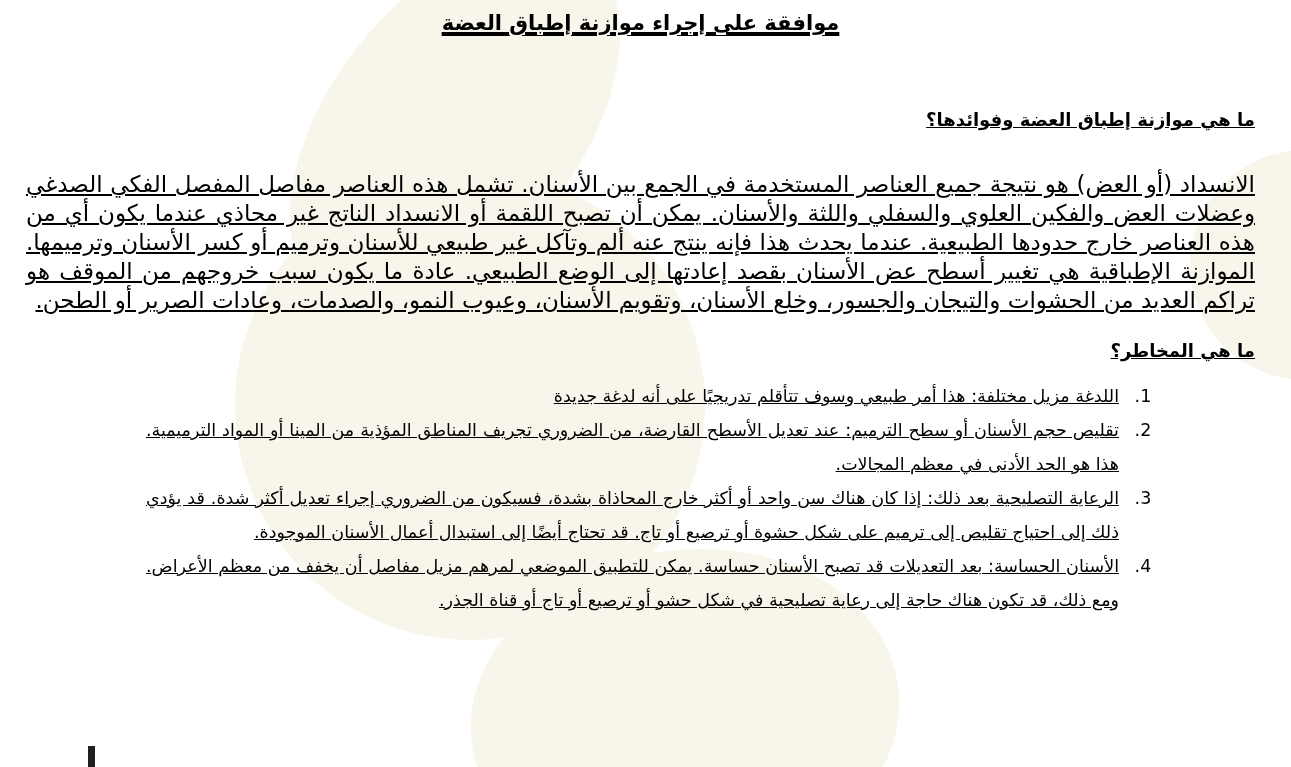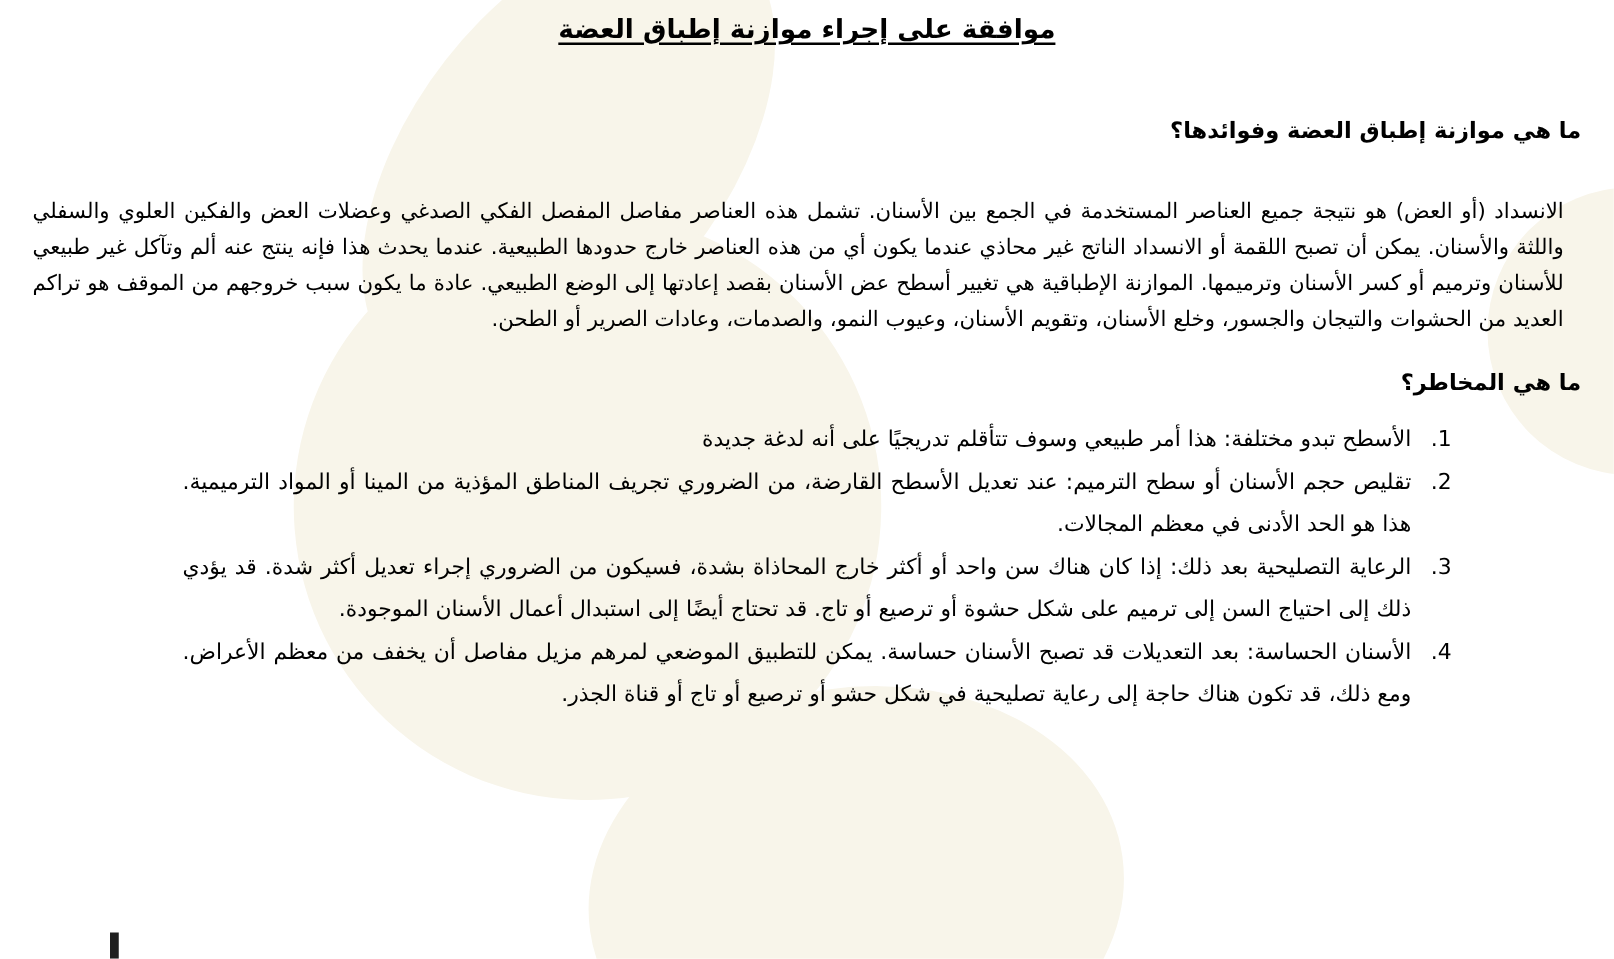--- a/index.html
+++ b/index.html
@@ -19,45 +19,46 @@
     border-radius: 50%;
     z-index: 0;
   }
   .wm1 { left: 330px; top: -90px; width: 250px; height: 430px; transform: rotate(38deg); }
   .wm2 { left: 235px; top: 170px; width: 470px; height: 470px; transform: rotate(18deg); }
   .wm3 { left: 470px; top: 550px; width: 430px; height: 330px; transform: rotate(-8deg); }
   .wm4 { left: 1190px; top: 150px; width: 230px; height: 230px; }
   .content {
     position: relative;
     z-index: 1;
-    padding: 6px 26px 0 26px;
+    padding: 6px 36px 0 26px;
+    text-decoration: underline;
   }
   .doc-title {
     font-size: 21px;
     font-weight: bold;
     text-align: center;
     text-decoration: underline;
     text-underline-offset: 4px;
     margin: 4px 0 0 0;
     line-height: 26px;
   }
   .section-heading {
     font-size: 18px;
     font-weight: bold;
     text-align: right;
     margin: 0;
     line-height: 24px;
   }
-  .heading-benefits { margin-top: 57px; }
+  .heading-benefits { margin-top: 72px; }
   .heading-risks { margin-top: 24px; }
   .body-paragraph {
-    font-size: 17px;
+    font-size: 23px;
     line-height: 29px;
     text-align: justify;
-    margin: 38px 14px 0 0;
+    margin: 38px 0 0 0;
   }
   .risks-list {
     font-size: 17.5px;
     line-height: 34px;
     text-align: justify;
     margin: 16px 80px 0 0;
     padding: 0 46px 0 120px;
     list-style: decimal;
   }
   .risks-list li {
@@ -86,21 +87,21 @@
 
   <h1 class="doc-title">موافقة على إجراء موازنة إطباق العضة</h1>
 
   <h2 class="section-heading heading-benefits">ما هي موازنة إطباق العضة وفوائدها؟</h2>
 
   <p class="body-paragraph">الانسداد (أو العض) هو نتيجة جميع العناصر المستخدمة في الجمع بين الأسنان. تشمل هذه العناصر مفاصل المفصل الفكي الصدغي وعضلات العض والفكين العلوي والسفلي واللثة والأسنان. يمكن أن تصبح اللقمة أو الانسداد الناتج غير محاذي عندما يكون أي من هذه العناصر خارج حدودها الطبيعية. عندما يحدث هذا فإنه ينتج عنه ألم وتآكل غير طبيعي للأسنان وترميم أو كسر الأسنان وترميمها. الموازنة الإطباقية هي تغيير أسطح عض الأسنان بقصد إعادتها إلى الوضع الطبيعي. عادة ما يكون سبب خروجهم من الموقف هو تراكم العديد من الحشوات والتيجان والجسور، وخلع الأسنان، وتقويم الأسنان، وعيوب النمو، والصدمات، وعادات الصرير أو الطحن.</p>
 
   <h2 class="section-heading heading-risks">ما هي المخاطر؟</h2>
 
   <ol class="risks-list">
-    <li>الأسطح تبدو مختلفة: هذا أمر طبيعي وسوف تتأقلم تدريجيًا على أنه لدغة جديدة</li>
+    <li>اللدغة مزيل مختلفة: هذا أمر طبيعي وسوف تتأقلم تدريجيًا على أنه لدغة جديدة</li>
     <li>تقليص حجم الأسنان أو سطح الترميم: عند تعديل الأسطح القارضة، من الضروري تجريف المناطق المؤذية من المينا أو المواد الترميمية. هذا هو الحد الأدنى في معظم المجالات.</li>
-    <li>الرعاية التصليحية بعد ذلك: إذا كان هناك سن واحد أو أكثر خارج المحاذاة بشدة، فسيكون من الضروري إجراء تعديل أكثر شدة. قد يؤدي ذلك إلى احتياج السن إلى ترميم على شكل حشوة أو ترصيع أو تاج. قد تحتاج أيضًا إلى استبدال أعمال الأسنان الموجودة.</li>
+    <li>الرعاية التصليحية بعد ذلك: إذا كان هناك سن واحد أو أكثر خارج المحاذاة بشدة، فسيكون من الضروري إجراء تعديل أكثر شدة. قد يؤدي ذلك إلى احتياج تقليص إلى ترميم على شكل حشوة أو ترصيع أو تاج. قد تحتاج أيضًا إلى استبدال أعمال الأسنان الموجودة.</li>
     <li>الأسنان الحساسة: بعد التعديلات قد تصبح الأسنان حساسة. يمكن للتطبيق الموضعي لمرهم مزيل مفاصل أن يخفف من معظم الأعراض. ومع ذلك، قد تكون هناك حاجة إلى رعاية تصليحية في شكل حشو أو ترصيع أو تاج أو قناة الجذر.</li>
   </ol>
 
 </div>
 
 <div class="text-cursor"></div>
 
 </body></html>

